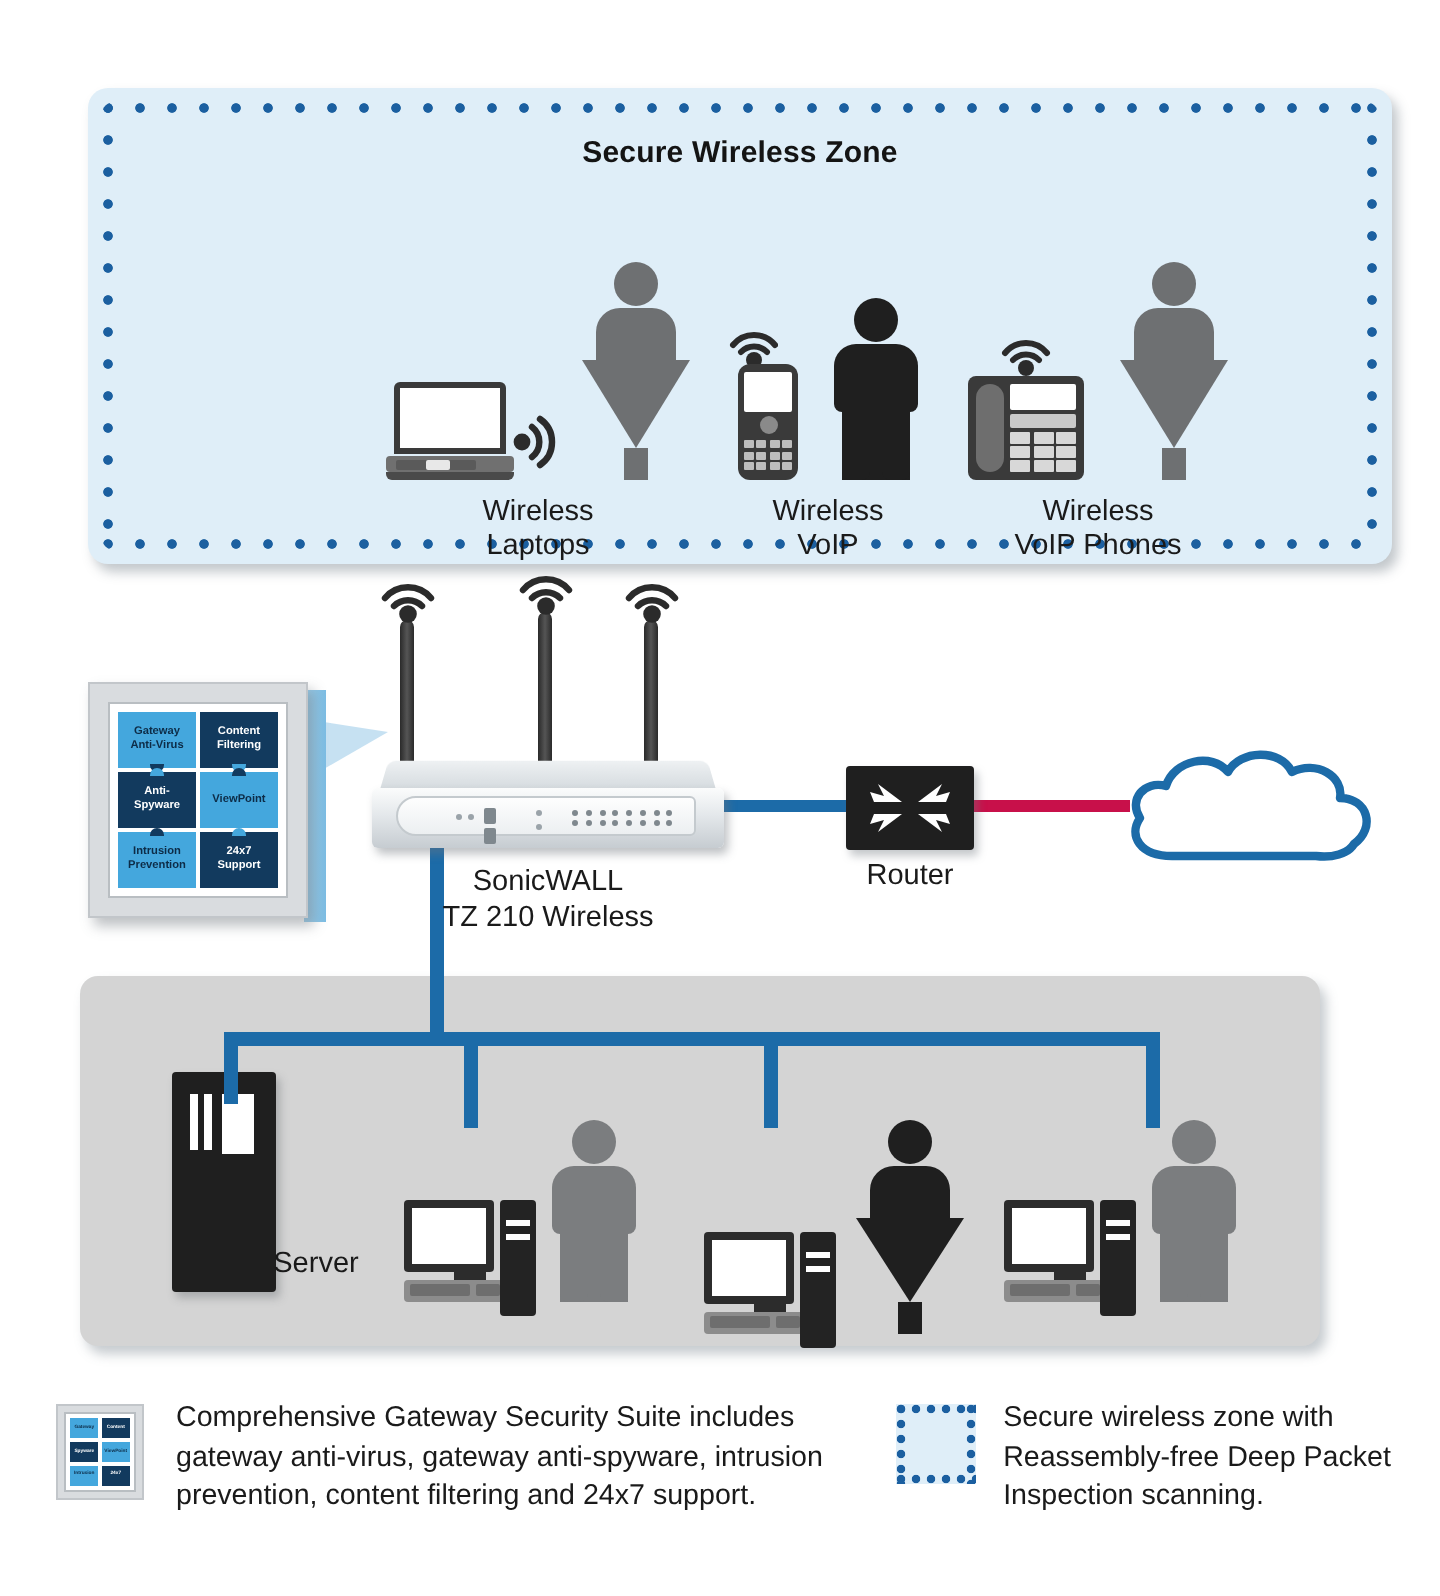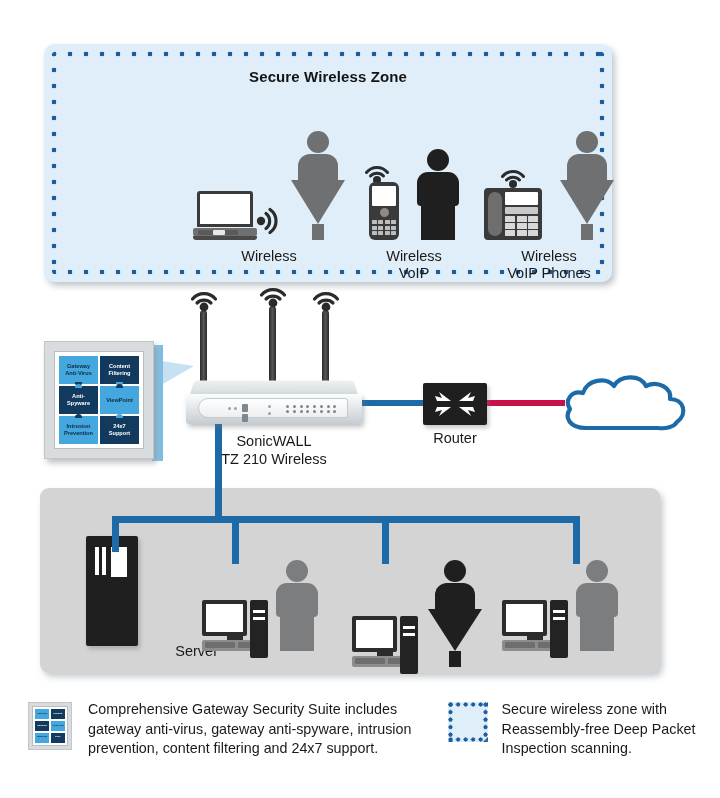--- a/index.html
+++ b/index.html
@@ -8,24 +8,25 @@
     width:720px;height:798px;position:relative;overflow:hidden;
     background:#ffffff;
     font-family:"Liberation Sans","DejaVu Sans",sans-serif;
     color:#1a1a1a;
     -webkit-font-smoothing:antialiased;
   }
   .stage{position:absolute;inset:0;}
 
   
   #wireless-zone{
-    position:absolute;left:44px;top:44px;width:568px;height:238px;
+    position:absolute;left:44px;top:44px;width:618px;height:238px;
     background:#dfeef8;
     border-radius:10px;
     box-shadow:3px 4px 6px rgba(120,130,140,.45);
+    padding-left:34px;
   }
   #wireless-zone .dots{
     position:absolute;inset:7px;
     border-radius:6px;
     background-image:
       radial-gradient(circle at 3px 3px, #1b5fa0 2.2px, rgba(0,0,0,0) 2.6px),
       radial-gradient(circle at 3px 3px, #1b5fa0 2.2px, rgba(0,0,0,0) 2.6px),
       radial-gradient(circle at 3px 3px, #1b5fa0 2.2px, rgba(0,0,0,0) 2.6px),
       radial-gradient(circle at 3px 3px, #1b5fa0 2.2px, rgba(0,0,0,0) 2.6px);
     background-repeat:repeat-x,repeat-x,repeat-y,repeat-y;
@@ -86,21 +87,21 @@
   .wifi{position:relative;}
   .wifi svg{display:block;}
 
   
   #wired-zone{
     position:absolute;left:40px;top:488px;width:620px;height:185px;
     background:#d4d4d4;border-radius:9px;
     box-shadow:3px 4px 6px rgba(120,130,140,.42);
   }
   #wired-title{position:absolute;left:0;top:140px;width:100%;text-align:center;font-size:14.5px;color:#1a1a1a;}
-  #server-label{position:absolute;left:58px;top:155px;width:120px;text-align:right;font-size:14.5px;color:#1a1a1a;}
+  #server-label{position:absolute;left:58px;top:136px;width:120px;text-align:center;font-size:14.5px;color:#1a1a1a;}
 
   .server{width:52px;height:110px;background:#1f1f1f;border-radius:2px;position:relative;box-shadow:2px 3px 4px rgba(90,95,100,.35);}
   .server .sl{position:absolute;background:#fff;}
   .server .s1{left:9px;top:11px;width:4px;height:28px;}
   .server .s2{left:16px;top:11px;width:4px;height:28px;}
   .server .s3{left:25px;top:11px;width:16px;height:30px;}
 
   .pc{width:66px;position:relative;}
   .pc .mon{width:45px;height:36px;background:#2c2c2c;border-radius:2px;padding:4px;box-sizing:border-box;}
   .pc .mscr{width:100%;height:100%;background:#fff;}
@@ -215,20 +216,21 @@
         </div>
         <div class="person female" style="margin-left:6px;">
           <div class="head" style="background:#6e7072;"></div>
           <div class="shoulders" style="background:#6e7072;"></div>
           <div class="skirt" style="border-top:44px solid #6e7072;"></div>
           <div class="legs2" style="background:#6e7072;"></div>
         </div>
       </div>
       <div class="wlabel">
         <div>Wireless</div>
+        <div>Laptops</div>
       </div>
     </div>
 
     <div class="wgroup" style="left:290px;width:160px;">
       <div class="wicons">
         <div style="position:relative;">
           <div style="position:absolute;left:-6px;top:-20px;">
             <svg width="26" height="24" viewBox="0 0 26 24">
               <circle cx="14" cy="18" r="4" fill="#2b2b2b"></circle>
               <path d="M7.5 14 A9 9 0 0 1 20.5 14" stroke="#2b2b2b" stroke-width="3" fill="none" stroke-linecap="round"></path>

